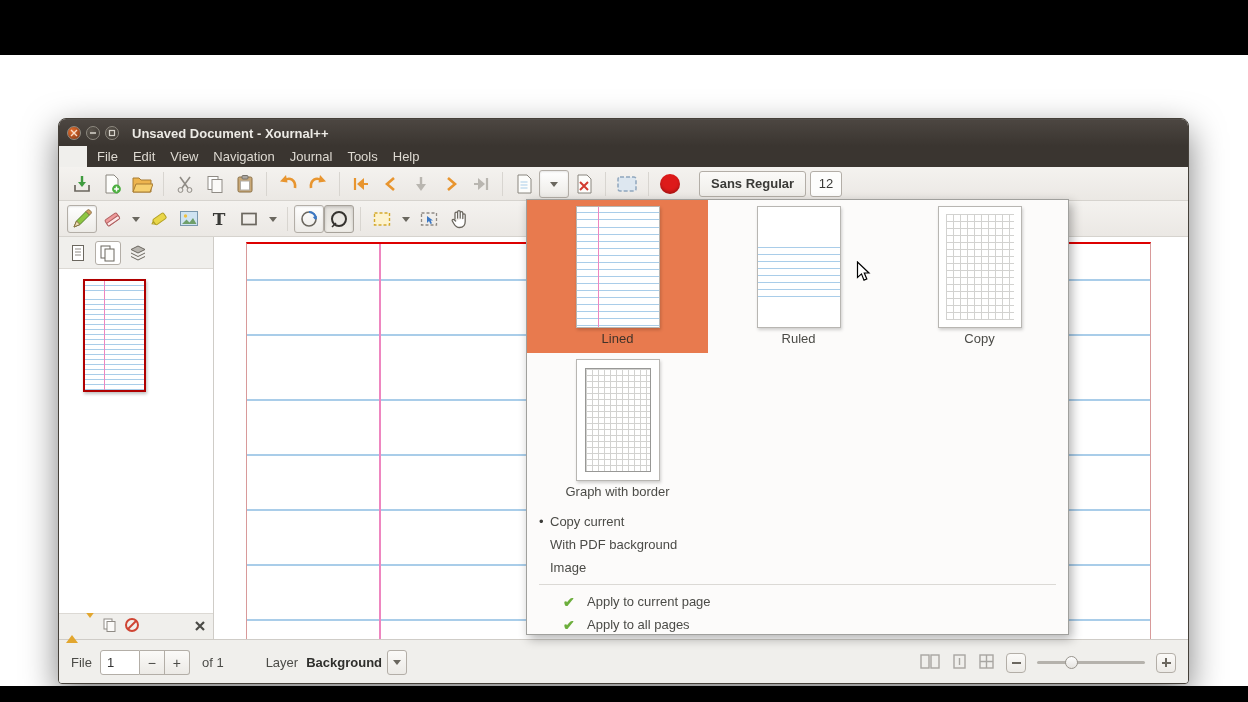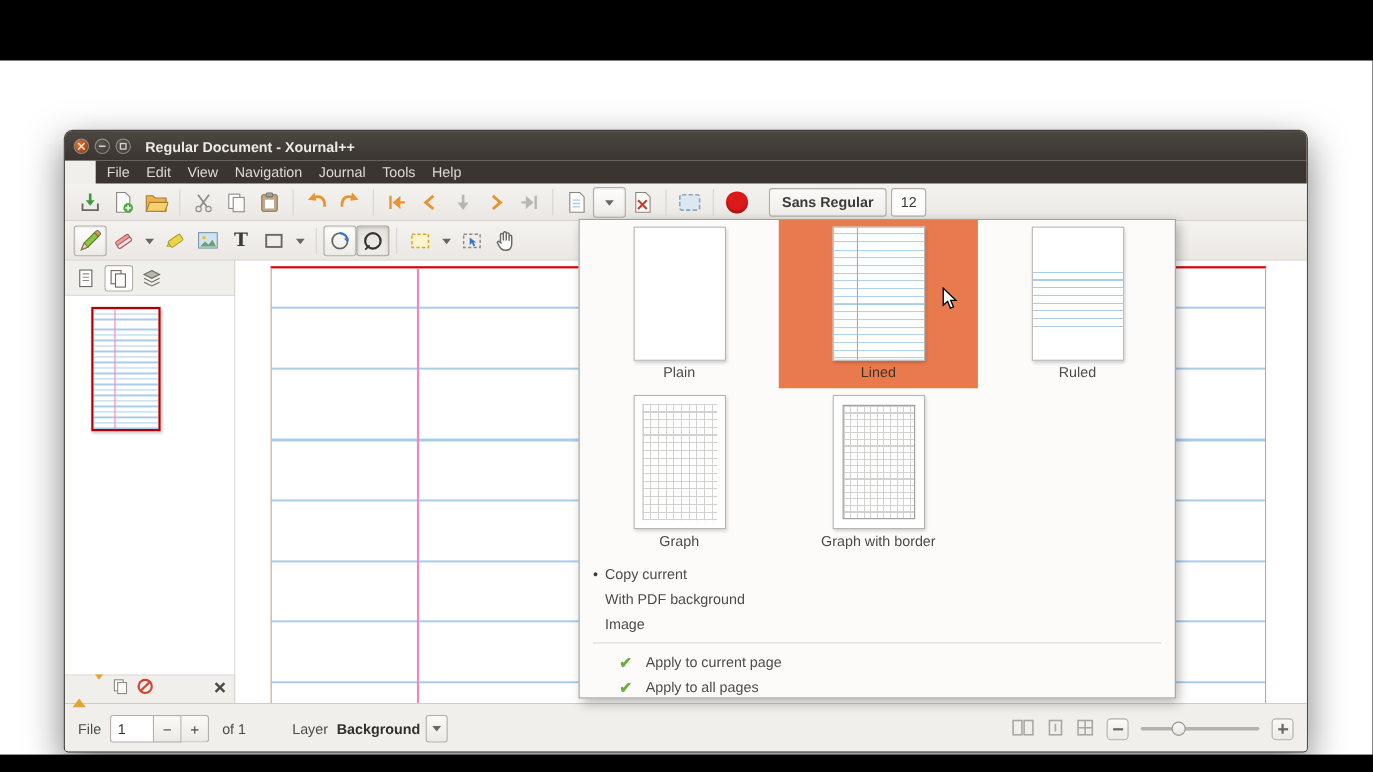--- a/index.html
+++ b/index.html
@@ -141,21 +141,21 @@
         <span class="winbtn">
           <svg width="8" height="8">
               <path d="M1 4h6" stroke="#d8d4cc" stroke-width="1.4"></path>
             </svg>
         </span>
         <span class="winbtn">
           <svg width="8" height="8">
               <rect x="1.5" y="1.5" width="5" height="5" fill="none" stroke="#d8d4cc" stroke-width="1.2"></rect>
             </svg>
         </span>
-        <span class="title">Regular Document - Xournal++</span>
+        <span class="title">Unsaved Document - Xournal++</span>
       </div>
 
       <div class="menubar">
         <span class="menu-item">File</span>
         <span class="menu-item">Edit</span>
         <span class="menu-item">View</span>
         <span class="menu-item">Navigation</span>
         <span class="menu-item">Journal</span>
         <span class="menu-item">Tools</span>
         <span class="menu-item">Help</span>
@@ -458,39 +458,35 @@
             <span class="knob"></span>
           </span>
           <span class="zbtn">
             <span class="zplus"></span>
           </span>
         </span>
       </div>
 
       <div class="tmenu">
         <div class="tgrid">
-          <div class="tcell">
-            <div class="tprev"></div>
-            <div class="tlabel">Plain</div>
-          </div>
           <div class="tcell sel">
             <div class="tprev lined"></div>
             <div class="tlabel">Lined</div>
           </div>
           <div class="tcell">
             <div class="tprev ruled">
                 <span class="band"></span>
               </div>
             <div class="tlabel">Ruled</div>
           </div>
           <div class="tcell">
             <div class="tprev">
                 <span class="ginner"></span>
               </div>
-            <div class="tlabel">Graph</div>
+            <div class="tlabel">Copy</div>
           </div>
           <div class="tcell">
             <div class="tprev">
                 <span class="binner"></span>
               </div>
             <div class="tlabel">Graph with border</div>
           </div>
         </div>
         <div class="topts">
           <div class="opt-row">

